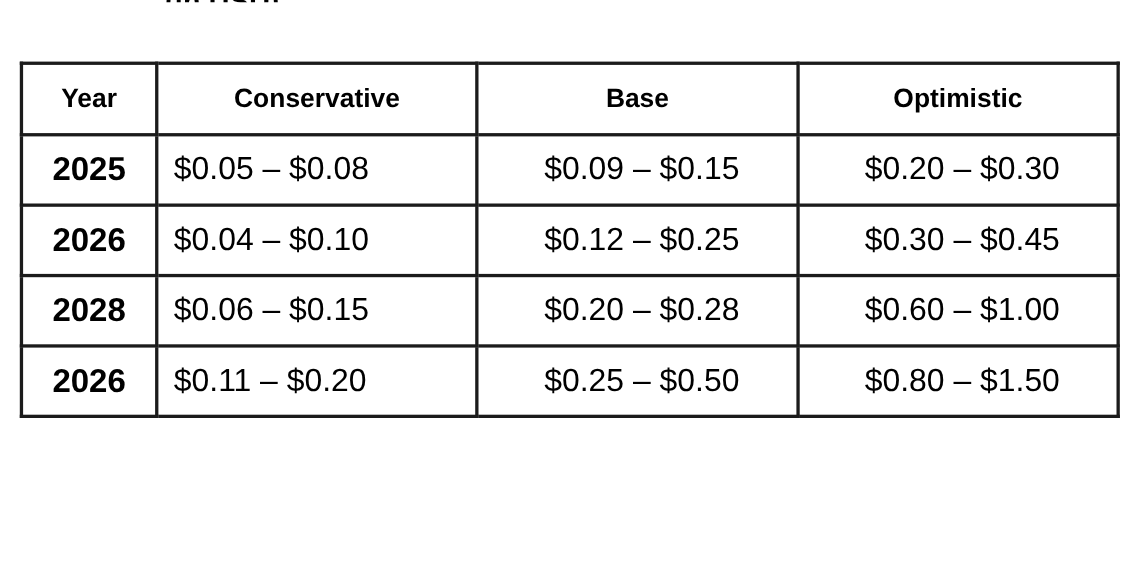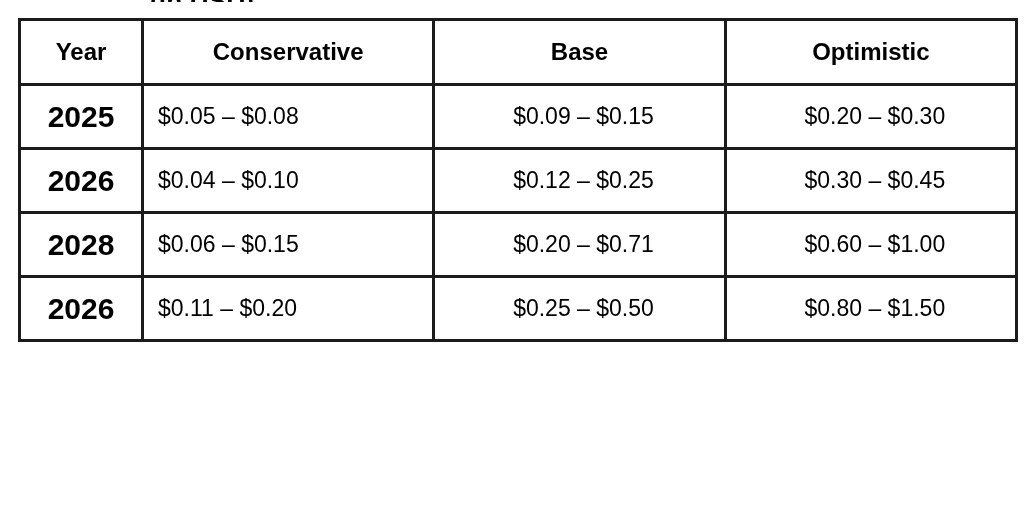--- a/index.html
+++ b/index.html
@@ -35,27 +35,28 @@
   .table-wrap {
     position: absolute;
     left: 18px;
     top: 18px;
     width: 1000px;
   }
   table.forecast {
     border-collapse: collapse;
     width: 1000px;
     table-layout: fixed;
+    margin-top: 38px;
   }
   table.forecast th,
   table.forecast td {
     border: 3px solid #1b1b1b;
     height: 61px;
     padding: 0 14px;
-    font-size: 23px;
+    font-size: 29px;
     vertical-align: middle;
   }
   table.forecast thead th {
     font-weight: bold;
     font-size: 24px;
     height: 62px;
   }
   table.forecast th.col-year,
   table.forecast td.cell-year {
     width: 92px;
@@ -100,21 +101,21 @@
         </tr>
         <tr>
           <td class="cell-year">2026</td>
           <td class="cell-range">$0.04 – $0.10</td>
           <td class="cell-range pad-left-wide">$0.12 – $0.25</td>
           <td class="cell-range pad-left-wide">$0.30 – $0.45</td>
         </tr>
         <tr>
           <td class="cell-year">2028</td>
           <td class="cell-range">$0.06 – $0.15</td>
-          <td class="cell-range pad-left-wide">$0.20 – $0.71</td>
+          <td class="cell-range pad-left-wide">$0.20 – $0.28</td>
           <td class="cell-range pad-left-wide">$0.60 – $1.00</td>
         </tr>
         <tr>
           <td class="cell-year">2026</td>
           <td class="cell-range">$0.11 – $0.20</td>
           <td class="cell-range pad-left-wide">$0.25 – $0.50</td>
           <td class="cell-range pad-left-wide">$0.80 – $1.50</td>
         </tr>
       </tbody>
     </table>

